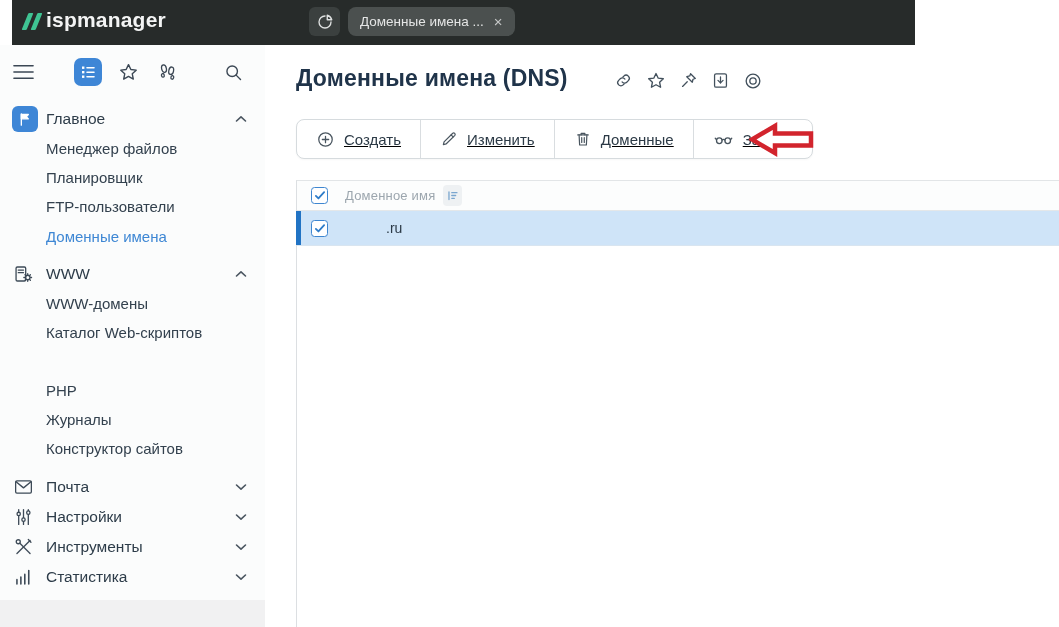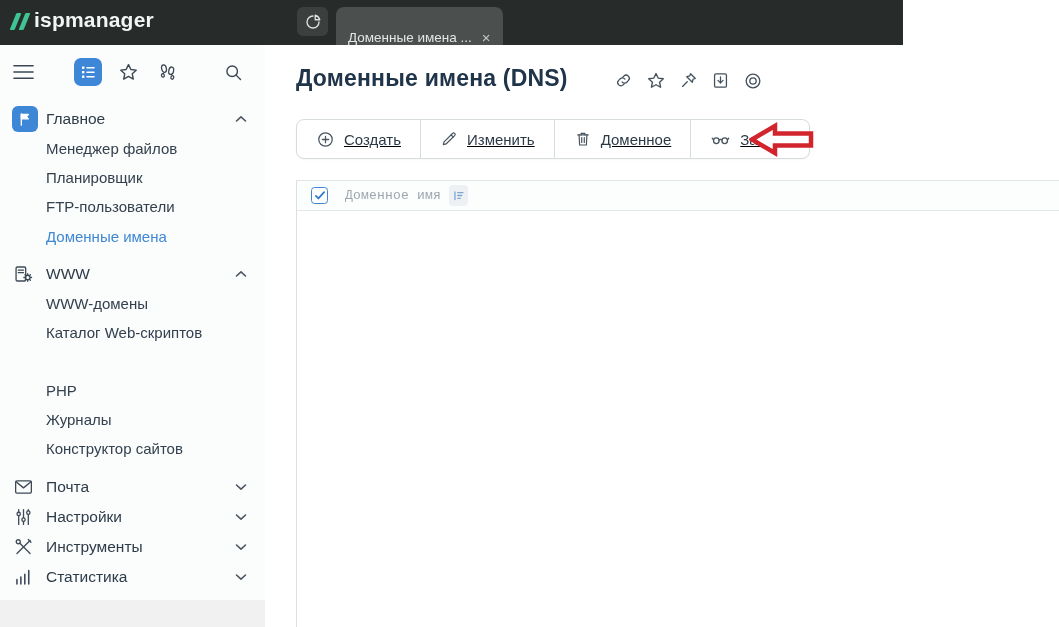--- a/index.html
+++ b/index.html
@@ -3,29 +3,29 @@
 <meta charset="utf-8">
 <style>
   html,body{margin:0;padding:0;}
   body{
     width:1059px;height:627px;overflow:hidden;position:relative;
     font-family:"Liberation Sans","DejaVu Sans",sans-serif;
     background:#ffffff;-webkit-font-smoothing:antialiased;
   }
   svg{display:block}
   
-  .topbar{position:absolute;left:0;top:0;width:903px;height:45px;background:#272b2a;}
+  .topbar{position:absolute;left:12px;top:0;width:903px;height:45px;background:#272b2a;}
   .logo{position:absolute;left:13px;top:8px;display:flex;align-items:center;}
   .logo-slashes{display:flex;gap:4px;margin-right:7px;margin-top:2px;}
   .logo-slashes i{display:block;width:5px;height:17px;background:#3fc493;transform:skewX(-22deg);border-radius:1px;}
   .logo-text{color:#f3f4f4;font-size:21px;font-weight:700;letter-spacing:.2px;}
   .top-pie{position:absolute;left:297px;top:7px;width:31px;height:29px;background:#3b403f;border-radius:6px;
     display:flex;align-items:center;justify-content:center;color:#dfe1e1;}
   .top-tab{position:absolute;left:336px;top:7px;height:29px;background:#4b504f;border-radius:8px;
-    display:flex;align-items:center;padding:16px 12px;color:#e4e5e5;font-size:13.5px;}
+    display:flex;align-items:center;padding:0 12px;color:#e4e5e5;font-size:13.5px;}
   .top-tab .close{margin-left:10px;color:#c6c8c8;font-size:15px;line-height:1;cursor:default;}
   
   .sidebar{position:absolute;left:0;top:45px;width:265px;height:582px;background:#fbfcfc;}
   .sidebar-bottom{position:absolute;left:0;top:555px;width:265px;height:27px;background:#f1f1f2;}
   .iconbar span{position:absolute;color:#3b4754;}
   .ic-hamburger{left:13px;top:19px;}
   .ic-active{left:74px;top:13px;width:28px;height:28px;background:#3e86d6;border-radius:7px;
     display:flex;align-items:center;justify-content:center;color:#fff !important;}
   .ic-star{left:118px;top:17px;}
   .ic-foot{left:157px;top:16px;}
@@ -45,21 +45,21 @@
   .page-title{font-size:23px;font-weight:700;color:#20344a;letter-spacing:.2px;margin:0;}
   .title-icons{display:flex;align-items:center;gap:13px;margin-left:25px;margin-top:4px;color:#42505c;}
   .toolbar{position:absolute;left:31px;top:74px;height:38px;display:inline-flex;align-items:stretch;
     background:#fff;border:1px solid #d6dbde;border-radius:8px;box-shadow:0 1px 2px rgba(40,50,60,.04);text-decoration:underline;}
   .tbtn{display:flex;align-items:center;gap:9px;padding:0 19px;font-size:15px;color:#2c3a46;cursor:default;}
   .tbtn + .tbtn{border-left:1px solid #d9dde0;}
   .tbtn .tic{color:#49555f;}
   .arrow-annot{position:absolute;left:484px;top:76px;}
   
   .table{position:absolute;left:31px;top:135px;width:763px;height:447px;
-    border-left:1px solid #dcdfe2;border-top:1px solid #e2e5e7;background:#fff;font-family:Liberation Mono, monospace;}
+    border-left:1px solid #dcdfe2;border-top:1px solid #e2e5e7;background:#fff;}
   .thead{position:relative;height:29px;background:#fcfdfd;border-bottom:1px solid #e4e7e9;
     display:flex;align-items:center;}
   .th-label{font-size:13px;color:#9ca6ae;letter-spacing:.2px;}
   .sort-badge{margin-left:8px;width:19px;height:21px;background:#eef1f3;border-radius:4px;
     display:flex;align-items:center;justify-content:center;color:#7aa6cf;}
   .trow{position:relative;height:34px;background:#cfe4f8;border-bottom:1px solid #d9e5f0;
     display:flex;align-items:center;}
   .trow::before{content:"";position:absolute;left:-1px;top:0;bottom:0;width:5px;background:#2173c4;}
   .cell-domain{position:absolute;left:89px;font-size:14px;color:#2b3946;}
   .cbx{width:17px;height:17px;border:1.6px solid #3e86d0;border-radius:3.5px;background:#fff;
@@ -294,21 +294,21 @@
     </div>
     <div class="tbtn">
       <span class="tic">
         <svg width="18" height="18" viewBox="0 0 24 24" fill="none" stroke="currentColor" stroke-width="1.6" stroke-linecap="round" stroke-linejoin="round">
           <path d="M5 6.5h14"></path>
             <path d="M9.5 6.5V4.6h5v1.9"></path>
             <path d="M6.8 6.5l.7 13.5h9l.7-13.5"></path>
             <path d="M10.3 10v6.5M13.7 10v6.5"></path>
         </svg>
       </span>
-      <span>Доменное</span>
+      <span>Доменные</span>
     </div>
     <div class="tbtn">
       <span class="tic">
         <svg width="21" height="18" viewBox="0 0 24 20" fill="none" stroke="currentColor" stroke-width="1.5" stroke-linecap="round">
           <circle cx="7.2" cy="12" r="3.2"></circle>
             <circle cx="16.8" cy="12" r="3.2"></circle>
           <path d="M10.3 11.2q1.7-1.6 3.4 0"></path>
             <path d="M4.1 10.8L2.6 9.2M19.9 10.8l1.5-1.6"></path>
         </svg>
       </span>
@@ -332,14 +332,24 @@
         </span>
       </span>
       <span class="th-label" style="margin-left:48px">Доменное имя</span>
       <span class="sort-badge">
         <svg width="13" height="13" viewBox="0 0 14 14" fill="none" stroke="currentColor" stroke-width="1.4" stroke-linecap="round">
           <path d="M3.2 3.2v8.2"></path>
             <path d="M6.2 4h5.6M6.2 7h4.2M6.2 10h2.8"></path>
         </svg>
       </span>
     </div>
+    <div class="trow">
+      <span class="cbx-wrap">
+        <span class="cbx">
+          <svg width="12" height="11" viewBox="0 0 16 14" fill="none" stroke="#2e7cc9" stroke-width="2.4" stroke-linecap="round" stroke-linejoin="round">
+              <path d="M2.5 7.5l3.4 3.4L13.5 2.6"></path>
+            </svg>
+        </span>
+      </span>
+      <span class="cell-domain">.ru</span>
+    </div>
   </div>
 </div>
 
 </body></html>

